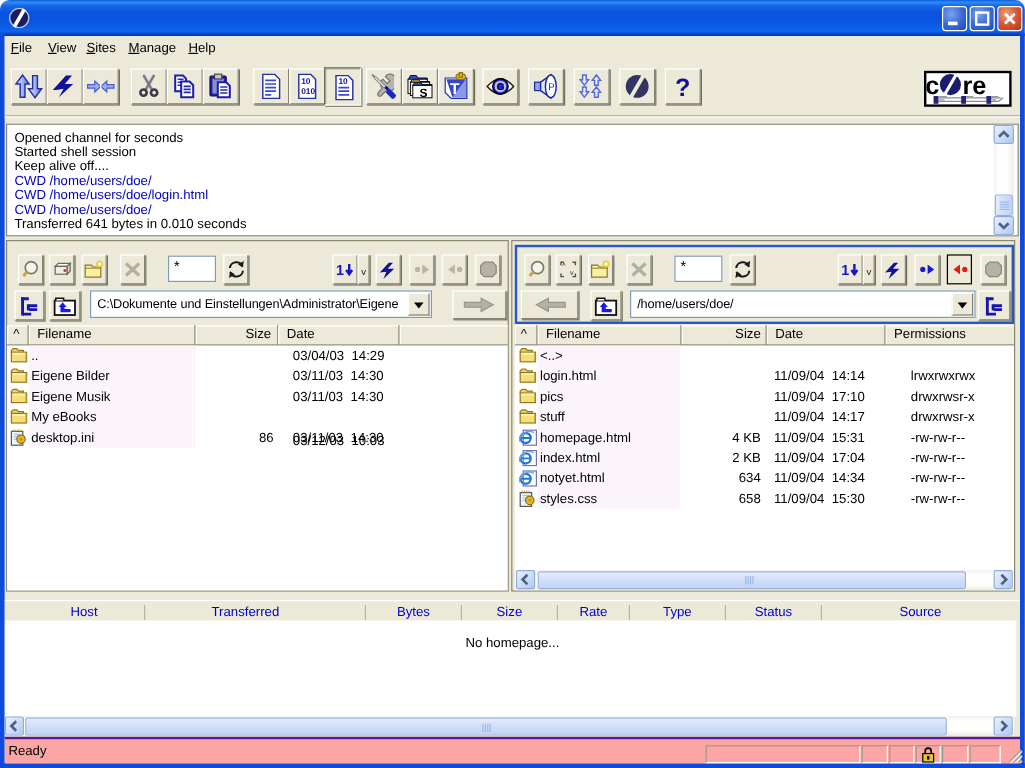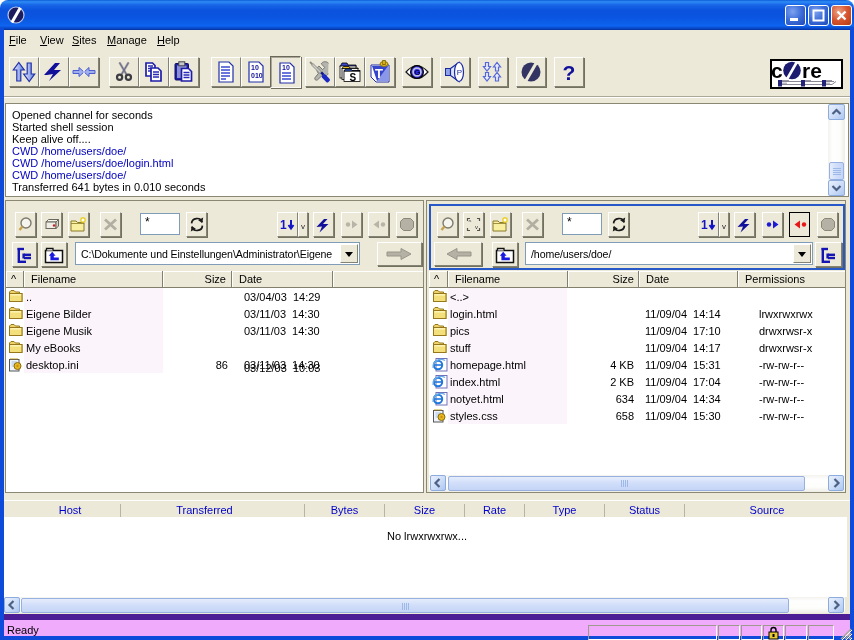--- a/index.html
+++ b/index.html
@@ -67,21 +67,21 @@
 .listw { position:absolute; background:#fff; }
 .tint { position:absolute; background:#fbf4fb; }
 .it { position:absolute; font-size:11px; white-space:pre; }
 .itr { position:absolute; font-size:11px; text-align:right; white-space:pre; }
 .icon { position:absolute; }
 
 #qhdr { position:absolute; left:4px; top:500px; width:846px; height:17px; background:#ece9d8; border-top:1px solid #fff; }
 #qhdr div { position:absolute; top:3px; color:#0000cd; font-size:11px; text-align:center; border-right:1px solid #b7b4a4; height:13px; }
 #qbody { position:absolute; left:4px; top:517px; width:843px; height:80px; background:#fff; }
 
-#statusbar { position:absolute; left:4px; top:614px; width:846px; height:22px; background:#f0abfc; border-top:6px solid #4c1d95; }
+#statusbar { position:absolute; left:4px; top:614px; width:846px; height:22px; background:#fca5a5; border-top:2px solid #4c1d95; }
 .scell { position:absolute; top:5px; height:15px; border:1px solid; border-color:#9d9a8b #fff #fff #9d9a8b; }
 </style></head>
 <body>
 <div id="win">
  <div id="titlebar">
   <svg class="abs" style="left:7px;top:6px" width="18" height="18" viewBox="0 0 18 18">
         <circle cx="9" cy="9" r="8" fill="#1b1b5e" stroke="#b9c6ef" stroke-width="1.2"></circle>
         <rect x="7.6" y="0.5" width="3" height="17" fill="#fff" transform="rotate(30 9 9)"></rect>
       </svg>
   <div class="tbtn" id="btnmin"><svg width="19" height="19">
@@ -657,21 +657,21 @@
   <div style="left:16px;width:101px">Host</div>
   <div style="left:101px;width:200px">Transferred</div>
   <div style="left:301px;width:80px">Bytes</div>
   <div style="left:381px;width:80px">Size</div>
   <div style="left:461px;width:60px">Rate</div>
   <div style="left:521px;width:80px">Type</div>
   <div style="left:601px;width:80px">Status</div>
   <div style="left:681px;width:164px;border-right:none">Source</div>
  </div>
  <div id="qbody">
-  <div style="position:absolute;left:0px;top:13px;width:846px;text-align:center;font-size:11px">No lrwxrwxrwx...</div>
+  <div style="position:absolute;left:0px;top:13px;width:846px;text-align:center;font-size:11px">No homepage...</div>
  </div>
  <div class="sb-track-h" style="left:4px;top:597px;width:841px;height:16px"></div>
  <div class="sb-btn" style="left:4px;top:597px;height:16px"><svg width="14" height="14" viewBox="0 0 14 14">
         <path d="M8.5 3 L4.5 7 L8.5 11" fill="none" stroke="#4d6185" stroke-width="2.2"></path>
       </svg></div>
  <div class="sb-thumb-h" style="left:21px;top:597.5px;width:768px">
       <div class="griph" style="left:380px"></div>
     </div>
  <div class="sb-btn" style="left:828px;top:597px;height:16px"><svg width="14" height="14" viewBox="0 0 14 14">
         <path d="M5.5 3 L9.5 7 L5.5 11" fill="none" stroke="#4d6185" stroke-width="2.2"></path>

